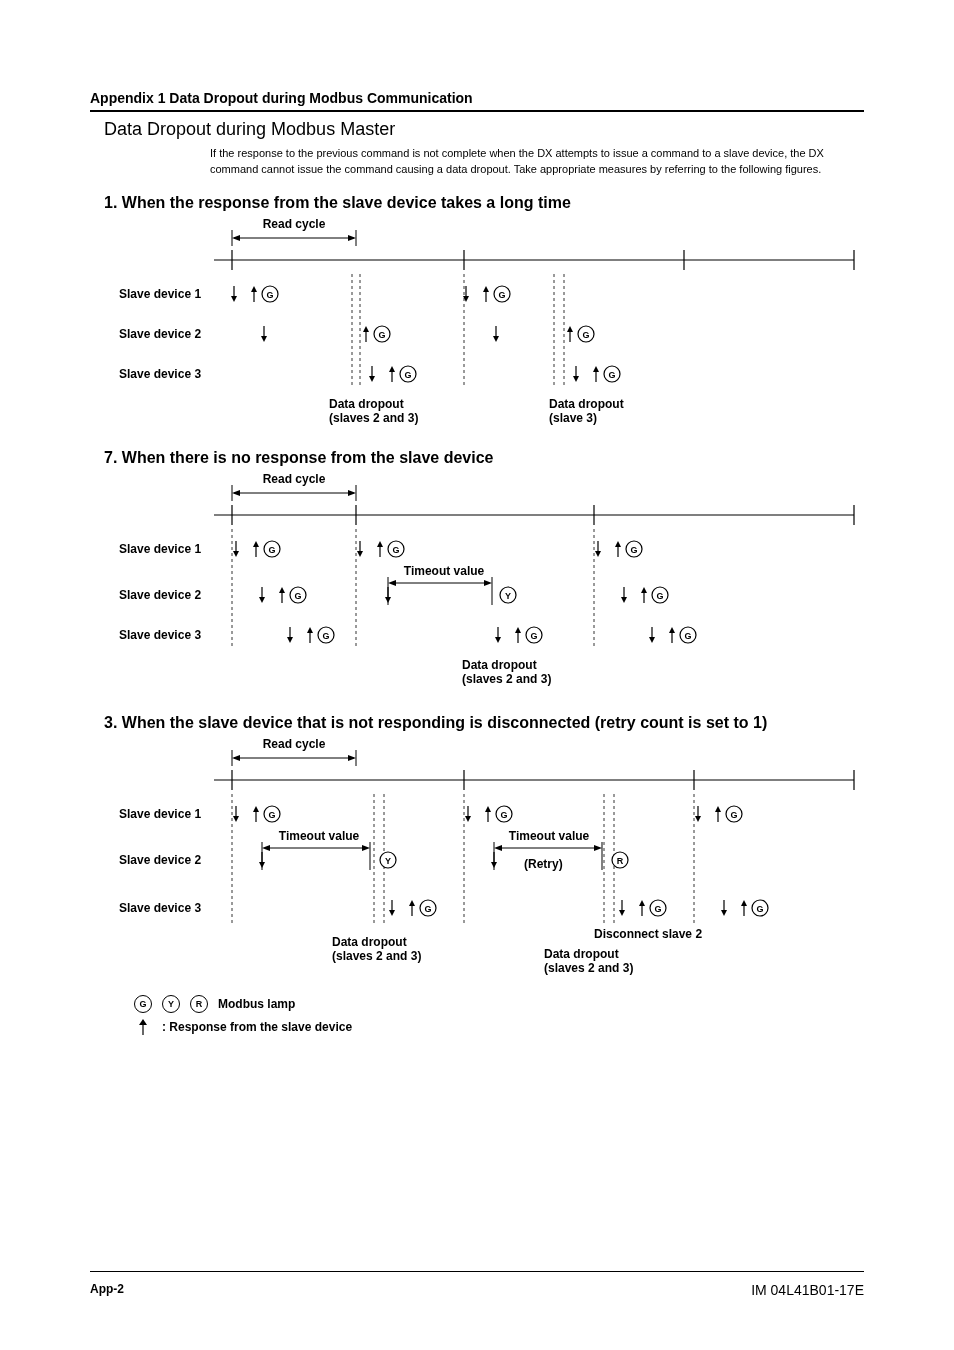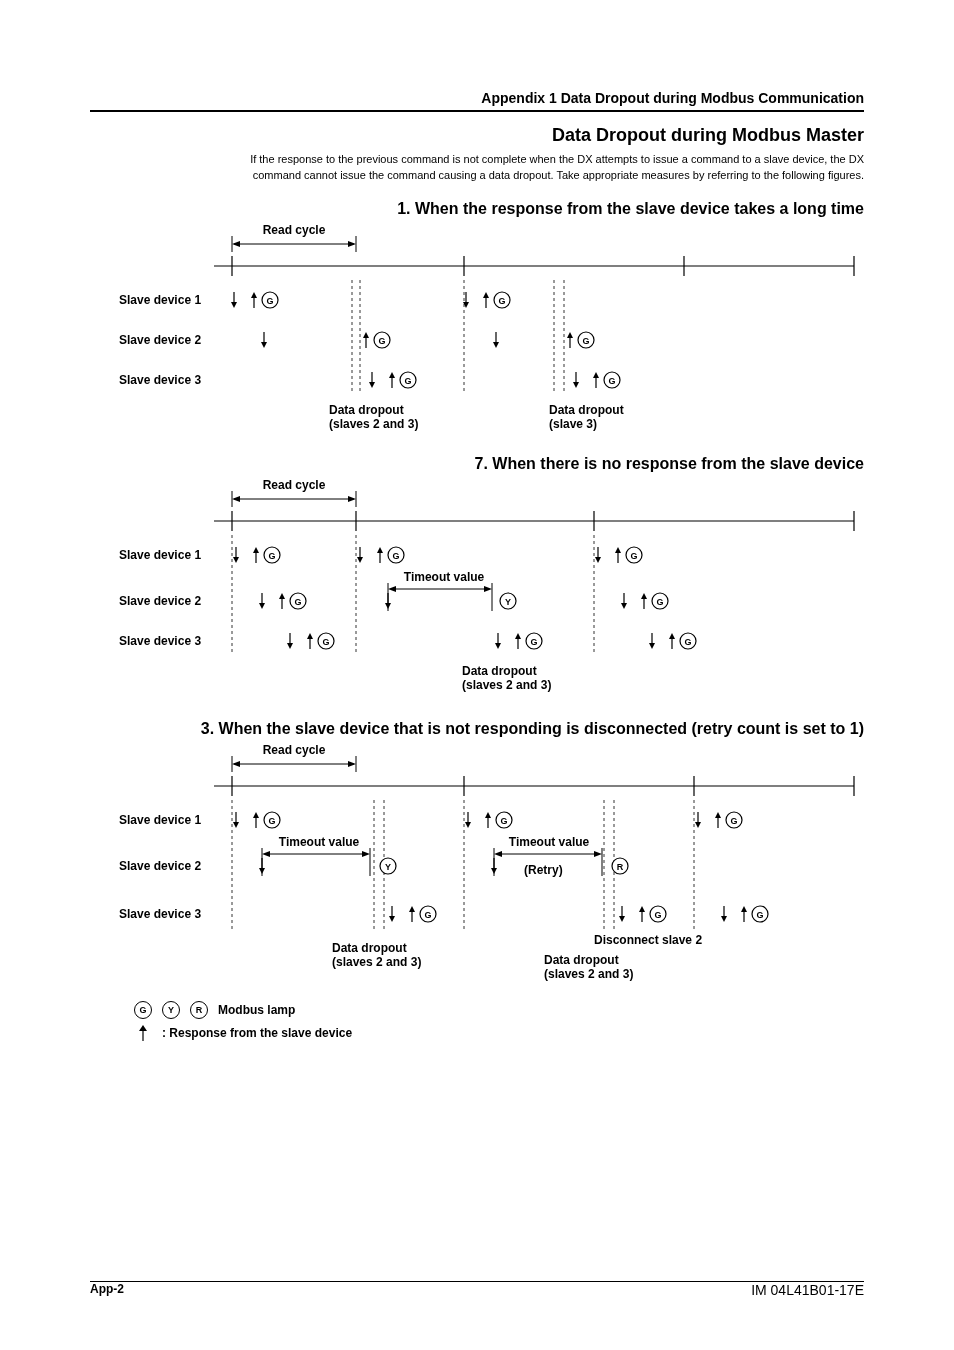--- a/index.html
+++ b/index.html
@@ -1,26 +1,26 @@
 <!DOCTYPE html>
 <html><head>
 <meta charset="utf-8">
 <style>
   body { margin:0; padding:0; background:#fff; font-family:Arial,Helvetica,sans-serif; color:#000; font-size:14px; }
-  .page { width:954px; height:1350px; position:relative; box-sizing:border-box; padding:90px 90px 60px 90px;text-align:right; }
+  .page { width:954px; height:1350px; position:relative; box-sizing:border-box; padding:90px 90px 60px 90px; }
   .header-line { border-bottom:2px solid #000; margin-bottom:6px; }
   .appendix-title { font-weight:bold; font-size:14px; padding-bottom:4px; }
-  .section-title { font-weight:bold; font-size:18px; margin-top:13px; margin-bottom:6px; margin-left:14px; }
+  .section-title { font-weight:normal; font-size:18px; margin-top:7px; margin-bottom:6px; margin-left:14px; }
   .intro { margin-left:120px; font-size:11px; line-height:1.45; margin-bottom:16px; }
   .case-title { font-weight:bold; font-size:16px; margin-left:14px; margin-top:10px; margin-bottom:4px; }
   .diagram { margin-left:14px; }
   .legend { margin-left:44px; margin-top:6px; font-size:12px; font-weight:bold; }
   .legend-row { display:flex; align-items:center; gap:10px; margin:4px 0; }
   .lamp { display:inline-flex; align-items:center; justify-content:center; width:16px; height:16px; border:1.2px solid #000; border-radius:50%; font-size:9px; font-weight:bold; background:#fff; }
-  .footer { position:absolute; bottom:52px; left:90px; right:90px; display:flex; justify-content:space-between; border-top:1.5px solid #000; padding-top:0; font-size:12px; }
+  .footer { position:absolute; bottom:52px; left:90px; right:90px; display:flex; justify-content:space-between; border-top:1.5px solid #000; padding-top:10px; font-size:12px; }
   .footer .pg { font-weight:bold; }
   .footer .doc { font-size:14px; }
   svg text { font-family:Arial,Helvetica,sans-serif; }
 </style>
 </head>
 <body>
 
 <div class="page">
 
   <div class="header-line">

